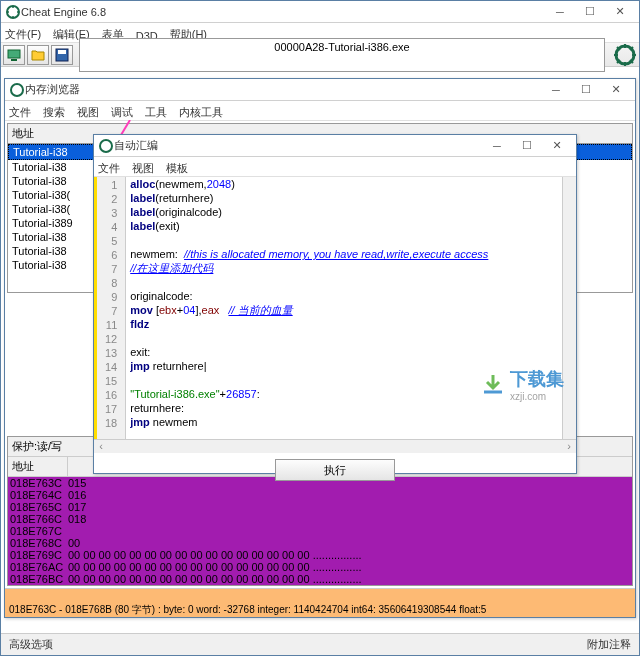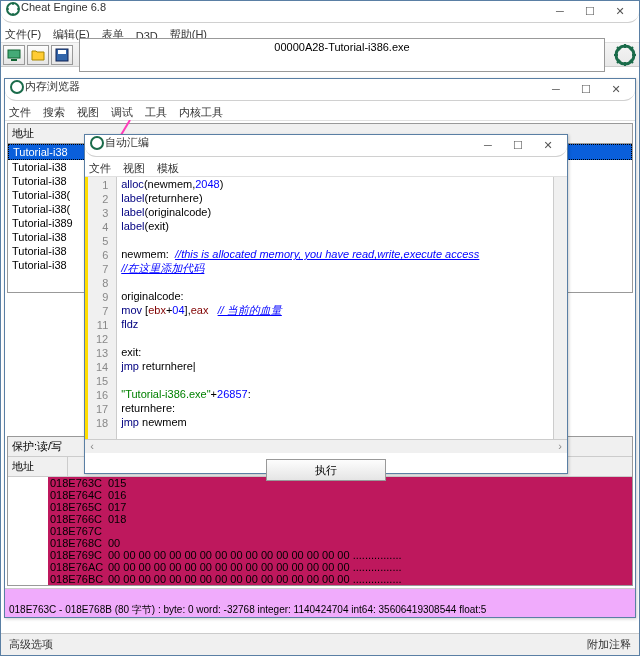--- a/index.html
+++ b/index.html
@@ -1,40 +1,40 @@
 <!DOCTYPE html>
 <html><head>
 <meta charset="utf-8">
 <style>
 *{box-sizing:border-box;margin:0;padding:0;font-family:"Microsoft YaHei","Segoe UI",sans-serif;font-size:11px;}
 body{width:640px;height:656px;background:#888;position:relative;overflow:hidden;}
 .window{position:absolute;background:#fff;border:1px solid #5a7fa4;box-shadow:1px 1px 3px rgba(0,0,0,0.2);}
-.titlebar{height:22px;background:#fff;display:flex;padding:0 4px;border-bottom:1px solid #d0d0d0;border-radius:11px;}
+.titlebar{height:22px;background:#fff;display:flex;align-items:center;padding:0 4px;border-bottom:1px solid #d0d0d0;}
 .titlebar .title{flex:1;color:#333;}
 .titlebar .btns{display:flex;gap:0;}
 .titlebar .btn{width:30px;height:20px;display:flex;align-items:center;justify-content:center;color:#555;}
 .menubar{height:20px;display:flex;align-items:flex-end;padding:0 4px;gap:12px;background:#fff;border-bottom:1px solid #e0e0e0;}
 .menubar span{color:#333;}
 .toolbar{height:24px;display:flex;align-items:center;background:linear-gradient(#f5f5f5,#e8e8e8);border-bottom:1px solid #ccc;padding:0 2px;}
 .tbtn{width:22px;height:20px;border:1px solid #999;margin-right:2px;display:flex;align-items:center;justify-content:center;background:linear-gradient(#fdfdfd,#e5e5e5);}
 .target{flex:1;text-align:center;background:#fff;border:1px solid #999;margin:0 4px;height:34px;line-height:16px;}
 .ce-logo{width:24px;height:24px;margin-left:4px;}
 .addrhead{background:#f0f0f0;padding:2px 4px;border-bottom:1px solid #ccc;}
 .addrlist{background:#fff;border:1px solid #999;}
 .addrlist .row{padding:1px 4px;}
 .addrlist .row.sel{background:#0a5fdb;color:#fff;border:1px dotted #000;}
-.hexbody{background:#be185d;font-family:Consolas,monospace;font-size:10px;white-space:pre;margin-left:40px;}
+.hexbody{background:#a21caf;font-family:Consolas,monospace;font-size:10px;white-space:pre;}
 .hexrow{display:flex;}
 .hexaddr{width:60px;padding:0 2px;}
-.status{height:18px;background:#f0abfc;border-top:1px solid #ccc;padding:14px 4px;font-size:10px;white-space:nowrap;overflow:hidden;}
+.status{height:18px;background:#fdba74;border-top:1px solid #ccc;padding:14px 4px;font-size:10px;white-space:nowrap;overflow:hidden;}
 .footer{position:absolute;bottom:0;left:0;right:0;height:22px;background:#f0f0f0;border-top:1px solid #ccc;display:flex;justify-content:space-between;align-items:center;padding:0 8px;}
 .code-area{display:flex;background:#fff;font-family:Consolas,'Courier New',monospace;font-size:12px;}
 .gutter{background:#f0f0f0;color:#888;text-align:right;padding:1px 4px;border-right:1px solid #ccc;border-left:3px solid #fd0;}
 .codeline{white-space:pre;padding:0 4px;height:14px;line-height:14px;}
-.asm-k{color:#000080;font-weight:normal;}
+.asm-k{color:#000080;font-weight:bold;}
 .asm-n{color:#0000ff;}
 .asm-r{color:#800000;}
 .asm-c{color:#0000ff;font-style:italic;text-decoration:underline;}
 .asm-s{color:#008000;}
 .watermark{position:absolute;right:12px;top:190px;pointer-events:none;opacity:0.9;display:flex;align-items:center;gap:4px;}
 .watermark svg{flex:0 0 auto;}
 .wmtext{display:flex;flex-direction:column;}
 .wmtext .t1{color:#3b8ed0;font-size:18px;font-weight:bold;}
 .wmtext .t2{color:#999;font-size:10px;}
 .exec-btn{display:block;margin:6px auto;width:120px;height:22px;border:1px solid #999;background:linear-gradient(#fdfdfd,#e5e5e5);}
@@ -143,21 +143,21 @@
     </div>
     <div class="status">018E763C - 018E768B (80 字节) : byte: 0 word: -32768 integer: 1140424704 int64: 35606419308544 float:5</div>
   </div>
 </div>
 
 <svg class="arrow" style="left:90px;top:120px;width:60px;height:60px;">
   <line x1="40" y1="0" x2="10" y2="50" stroke="#ff3cba" stroke-width="2"></line>
   <polygon points="10,50 6,40 18,44" fill="#ff3cba"></polygon>
 </svg>
 
-<div class="window" style="left:84px;top:134px;width:484px;height:340px;">
+<div class="window" style="left:93px;top:134px;width:484px;height:340px;">
   <div class="titlebar">
     <svg class="ce-icon" viewBox="0 0 16 16">
         <circle cx="8" cy="8" r="6" fill="none" stroke="#1a6b4a" stroke-width="2"></circle>
       </svg>
     <span class="title">自动汇编</span>
     <div class="btns">
       <div class="btn">─</div>
       <div class="btn">☐</div>
       <div class="btn close">✕</div>
     </div>
@@ -202,20 +202,30 @@
         <div class="codeline"><span class="asm-k">fldz</span></div>
         <div class="codeline"></div>
         <div class="codeline"><span>exit:</span></div>
         <div class="codeline"><span class="asm-k">jmp</span><span> returnhere</span><span>|</span></div>
         <div class="codeline"></div>
         <div class="codeline"><span class="asm-s">"Tutorial-i386.exe"</span><span>+</span><span class="asm-n">26857</span><span>:</span></div>
         <div class="codeline"><span>returnhere:</span></div>
         <div class="codeline"><span class="asm-k">jmp</span><span> newmem</span></div>
       </div>
     <div style="position:absolute;right:0;top:0;bottom:0;width:14px;background:#f0f0f0;border-left:1px solid #ccc;"></div>
+    <div class="watermark">
+      <svg width="26" height="26">
+          <path d="M13 3v12M7 10l6 6 6-6" stroke="#5fb548" stroke-width="3" fill="none"></path>
+          <path d="M4 20h18" stroke="#3b8ed0" stroke-width="3"></path>
+        </svg>
+      <div class="wmtext">
+        <span class="t1">下载集</span>
+        <span class="t2">xzji.com</span>
+      </div>
+    </div>
   </div>
   <div style="height:14px;background:#f0f0f0;border-top:1px solid #ccc;display:flex;">
       <span style="width:14px;text-align:center;color:#888;">‹</span>
       <span style="flex:1;"></span>
       <span style="width:14px;text-align:center;color:#888;">›</span>
     </div>
   <button class="exec-btn">执行</button>
 </div>
 
 </body></html>

